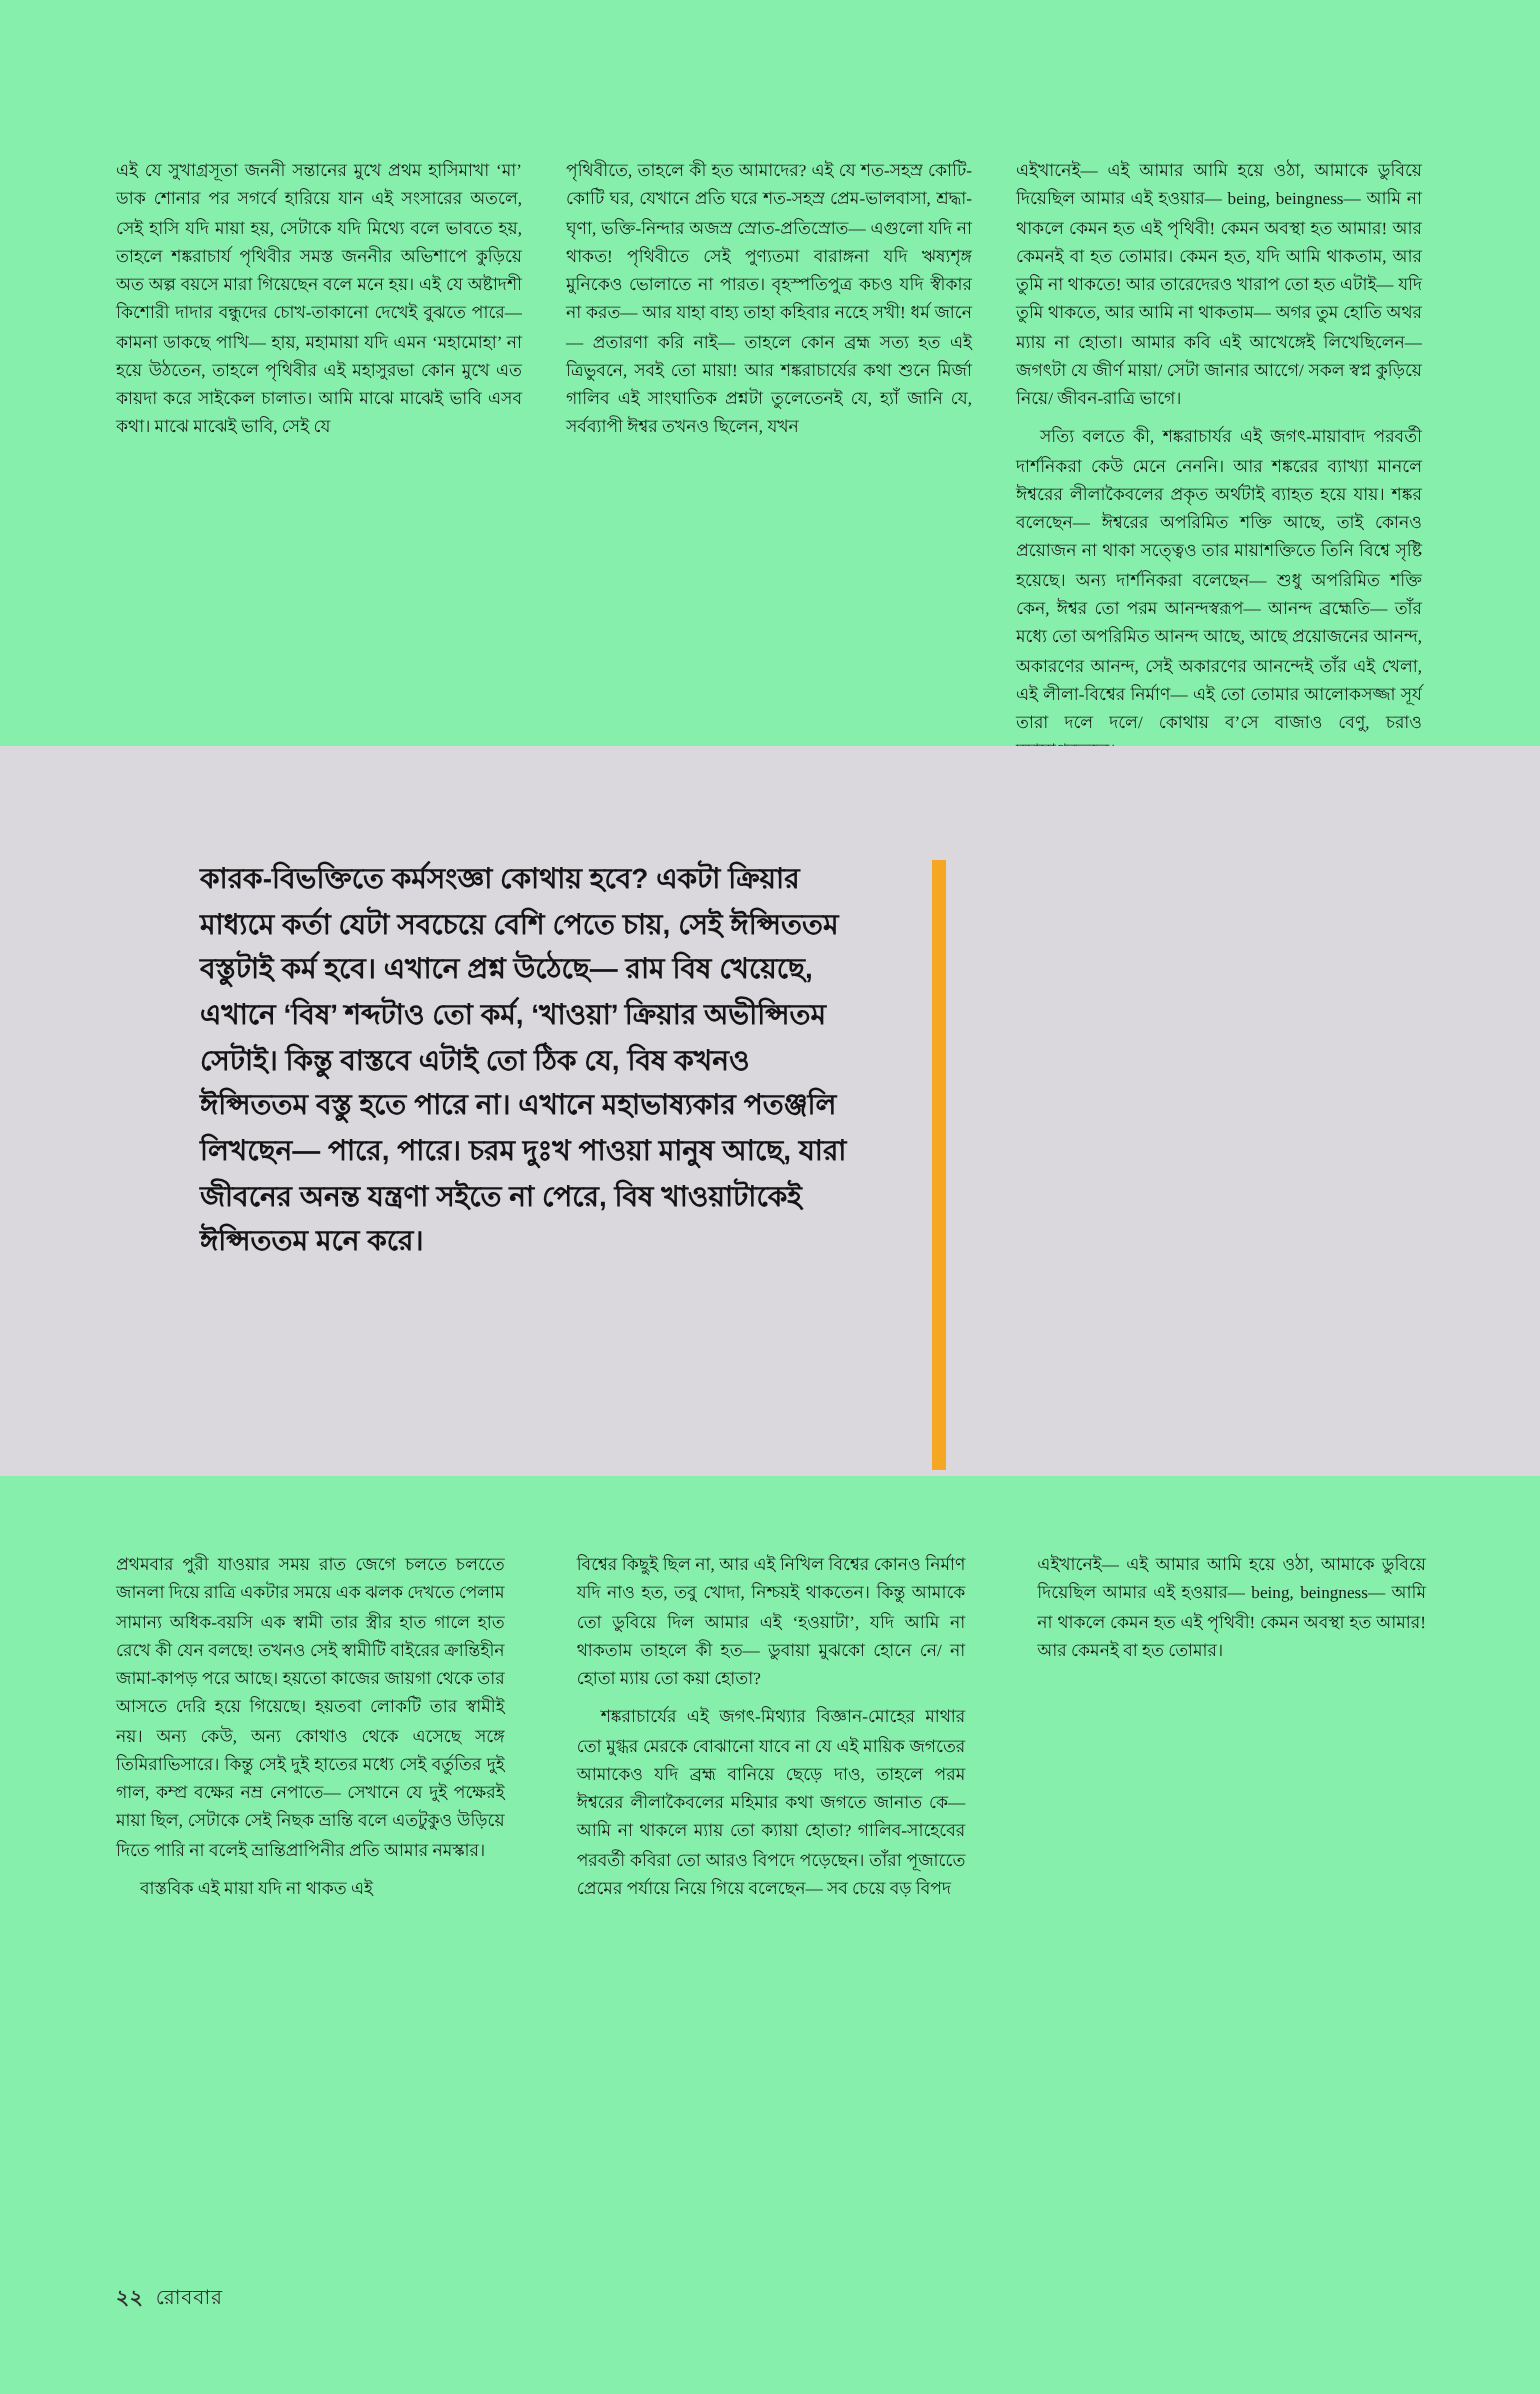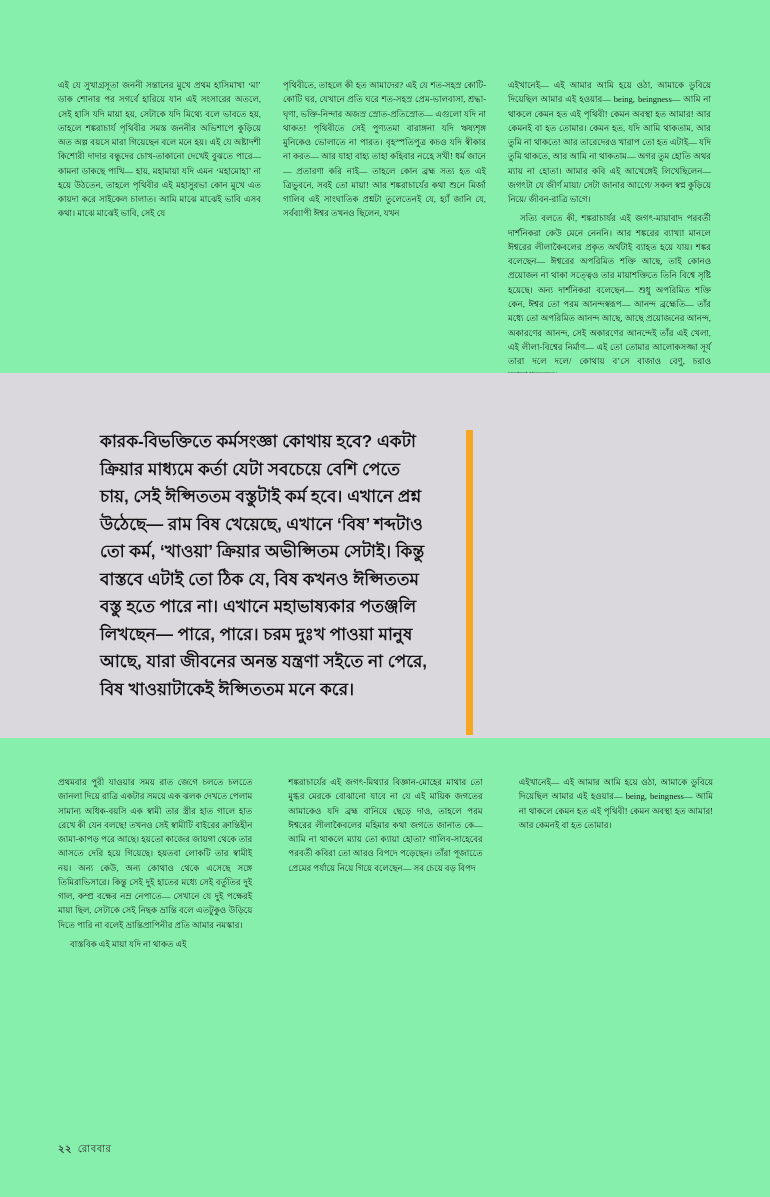--- a/index.html
+++ b/index.html
@@ -50,21 +50,21 @@
     height: 365px;
     background: #dbd8dd;
   }
   .pullquote-inner {
     position: absolute;
     left: 100px;
     top: 55px;
     width: 330px;
     font-family: "Liberation Sans", sans-serif;
     font-weight: bold;
-    font-size: 17px;
+    font-size: 14px;
     line-height: 1.62;
     color: #141414;
     text-align: left;
   }
   .accent-bar {
     position: absolute;
     left: 466px;
     top: 430px;
     width: 7px;
     height: 305px;
@@ -129,20 +129,21 @@
     <div class="pullquote-inner">কারক-বিভক্তিতে কর্মসংজ্ঞা কোথায় হবে? একটা ক্রিয়ার মাধ্যমে কর্তা যেটা সবচেয়ে বেশি পেতে চায়, সেই ঈপ্সিততম বস্তুটাই কর্ম হবে। এখানে প্রশ্ন উঠেছে— রাম বিষ খেয়েছে, এখানে ‘বিষ’ শব্দটাও তো কর্ম, ‘খাওয়া’ ক্রিয়ার অভীপ্সিতম সেটাই। কিন্তু বাস্তবে এটাই তো ঠিক যে, বিষ কখনও ঈপ্সিততম বস্তু হতে পারে না। এখানে মহাভাষ্যকার পতঞ্জলি লিখছেন— পারে, পারে। চরম দুঃখ পাওয়া মানুষ আছে, যারা জীবনের অনন্ত যন্ত্রণা সইতে না পেরে, বিষ খাওয়াটাকেই ঈপ্সিততম মনে করে।</div>
   </div>
   <div class="accent-bar"></div>
 
   <div class="bottom-cols">
     <div class="col">
       <p class="para">প্রথমবার পুরী যাওয়ার সময় রাত জেগে চলতে চলতেে জানলা দিয়ে রাত্রি একটার সময়ে এক ঝলক দেখতে পেলাম সামান্য অধিক-বয়সি এক স্বামী তার স্ত্রীর হাত গালে হাত রেখে কী যেন বলছে! তখনও সেই স্বামীটি বাইরের ক্রান্তিহীন জামা-কাপড় পরে আছে। হয়তাে কাজের জায়গা থেকে তার আসতে দেরি হয়ে গিয়েছে। হয়তবা লোকটি তার স্বামীই নয়। অন্য কেউ, অন্য কোথাও থেকে এসেছে সঙ্গে তিমিরাভিসারে। কিন্তু সেই দুই হাতের মধ্যে সেই বর্তুতির দুই গাল, কম্প্র বক্ষের নম্র নেপাতে— সেখানে যে দুই পক্ষেরই মায়া ছিল, সেটাকে সেই নিছক ভ্রান্তি বলে এতটুকুও উড়িয়ে দিতে পারি না বলেই ভ্রান্তিপ্রাপিনীর প্রতি আমার নমস্কার।</p>
       <p class="para">বাস্তবিক এই মায়া যদি না থাকত এই</p>
     </div>
     <div class="col">
+      <p class="para">বিশ্বের কিছুই ছিল না, আর এই নিখিল বিশ্বের কোনও নির্মাণ যদি নাও হত, তবু খোদা, নিশ্চয়ই থাকতেন। কিন্তু আমাকে তো ডুবিয়ে দিল আমার এই ‘হওয়াটা’, যদি আমি না থাকতাম তাহলে কী হত— ডুবায়া মুঝকো হোনে নে/ না হোতা ম্যায় তো কয়া হোতা?</p>
       <p class="para">শঙ্করাচার্যের এই জগৎ-মিথ্যার বিজ্ঞান-মোহের মাথার তো মুগ্ধর মেরকে বোঝানো যাবে না যে এই মায়িক জগতের আমাকেও যদি ব্রহ্ম বানিয়ে ছেড়ে দাও, তাহলে পরম ঈশ্বরের লীলাকৈবলের মহিমার কথা জগতে জানাত কে— আমি না থাকলে ম্যায় তো ক্যায়া হোতা? গালিব-সাহেবের পরবর্তী কবিরা তো আরও বিপদে পড়েছেন। তাঁরা পূজাতেে প্রেমের পর্যায়ে নিয়ে গিয়ে বলেছেন— সব চেয়ে বড় বিপদ</p>
     </div>
     <div class="col">
       <p class="para">এইখানেই— এই আমার আমি হয়ে ওঠা, আমাকে ডুবিয়ে দিয়েছিল আমার এই হওয়ার— being, beingness— আমি না থাকলে কেমন হত এই পৃথিবী! কেমন অবস্থা হত আমার! আর কেমনই বা হত তোমার।</p>
     </div>
   </div>
 
   <div class="footer">
     <span class="pagenum">২২</span><span>রোববার</span>
   </div>

